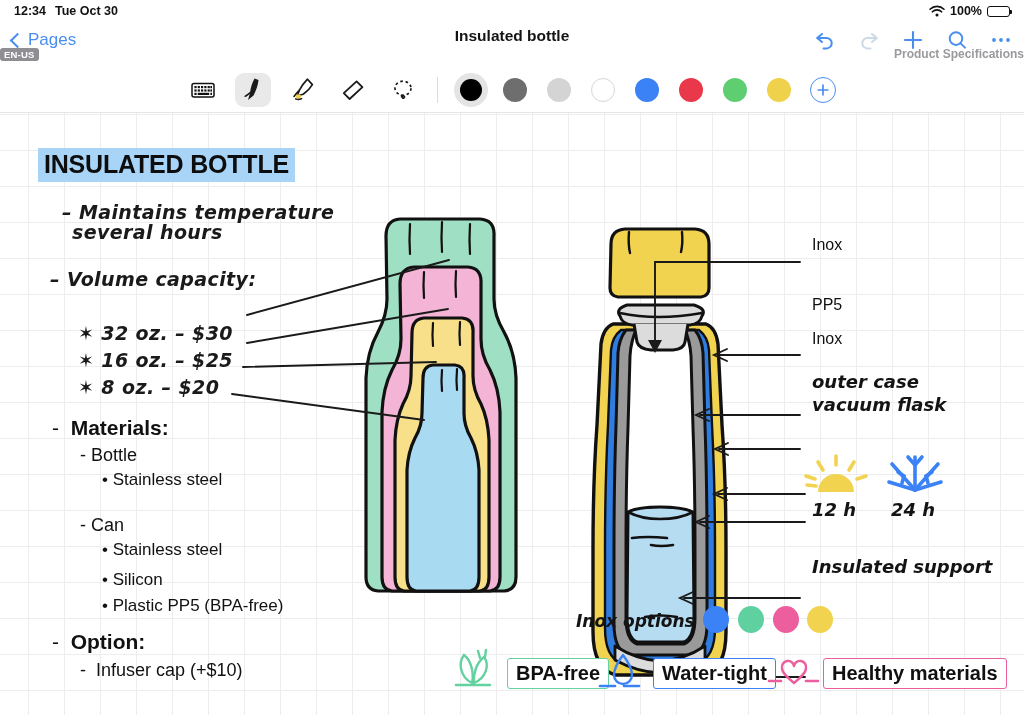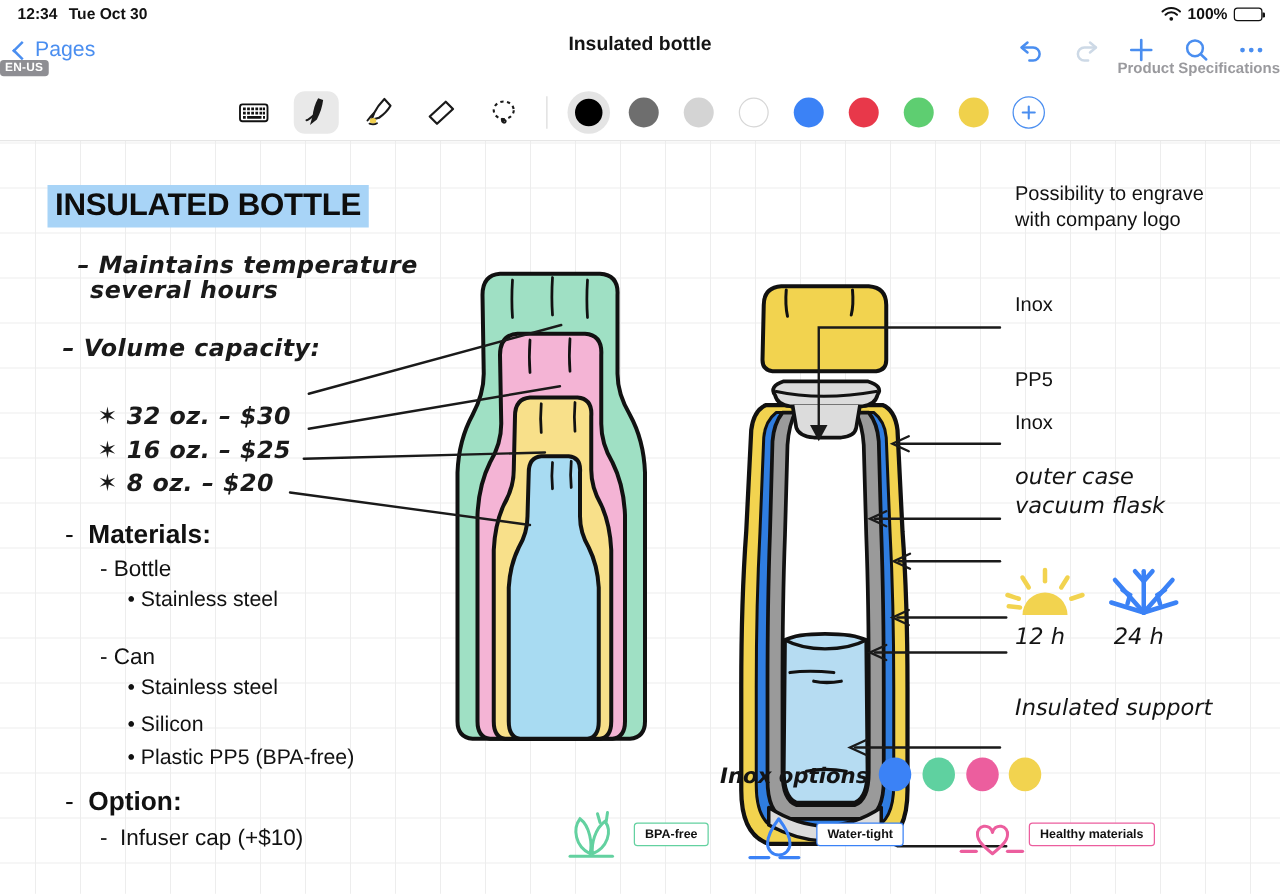--- a/index.html
+++ b/index.html
@@ -119,27 +119,27 @@
   }
   .note-typed{position:absolute;color:#111;}
   .m-head{font-size:21px;font-weight:700;}
   .m-sub{font-size:18px;}
   .m-bullet{font-size:17px;}
 
   
   .anno{position:absolute;font-size:16px;color:#111;line-height:21px;}
   .anno-hand{
     position:absolute;font-size:18px;line-height:23px;
-    font-family:"DejaVu Sans", sans-serif;font-weight:400;font-style:italic;color:#141414;
+    font-family:"DejaVu Sans", sans-serif;font-weight:700;font-style:italic;color:#141414;
   }
 
   
   .badge{
     position:absolute;border:1.6px solid #000;border-radius:3px;
-    padding:3px 8px;font-size:10px;font-weight:700;color:#111;background:#fff;
+    padding:3px 8px;font-size:20px;font-weight:700;color:#111;background:#fff;
     white-space:nowrap;
   }
   .colorops-label{
     position:absolute;font-family:"DejaVu Sans", sans-serif;font-style:italic;font-weight:600;
     font-size:17px;color:#141414;
   }
   .cdot{position:absolute;width:26px;height:27px;border-radius:50%;}
 
   svg{display:block;overflow:visible;}
 </style>
@@ -440,24 +440,20 @@
         <path d="M805 410 L700 410"></path>
           <path d="M709 404 L696 410 L709 416"></path>
 
         <path d="M800 486 L684 486"></path>
           <path d="M693 480 L680 486 L693 492"></path>
 
         <path d="M805 565 L718 565 L680 548"></path>
       </g>
     </svg>
 
-    <div class="anno" style="left:812px;top:33px;width:200px;">
-      <div>Possibility to engrave</div>
-      <div>with company logo</div>
-    </div>
     <div class="anno" style="left:812px;top:122px;">Inox</div>
     <div class="anno" style="left:812px;top:182px;">PP5</div>
     <div class="anno" style="left:812px;top:216px;">Inox</div>
 
     <div class="anno-hand" style="left:812px;top:258px;">outer case</div>
     <div class="anno-hand" style="left:812px;top:281px;">vacuum flask</div>
 
     <svg style="position:absolute;left:804px;top:340px;" width="70" height="54">
       <path d="M14 40 A18 18 0 0 1 50 40 Z" fill="#f2d34f"></path>
       <g stroke="#f2d34f" stroke-width="3.6" stroke-linecap="round">

